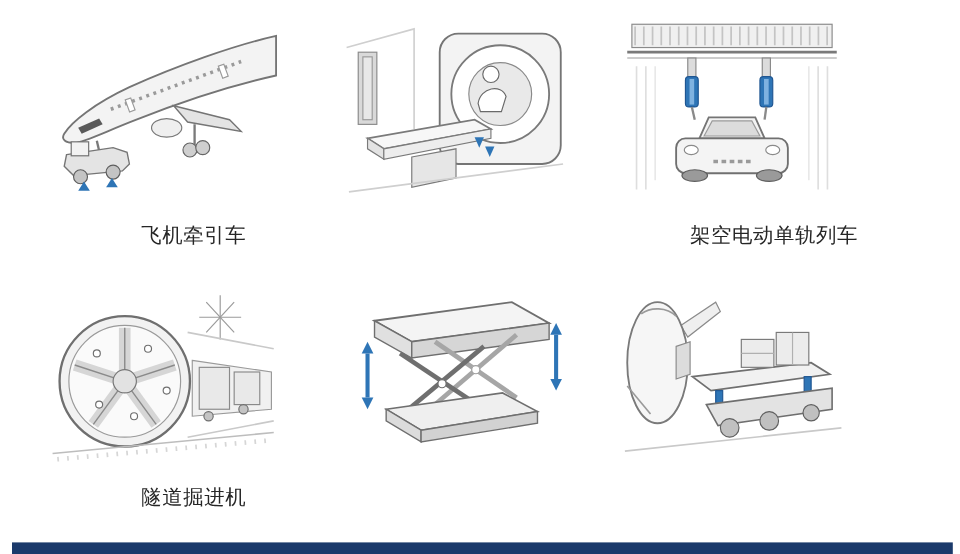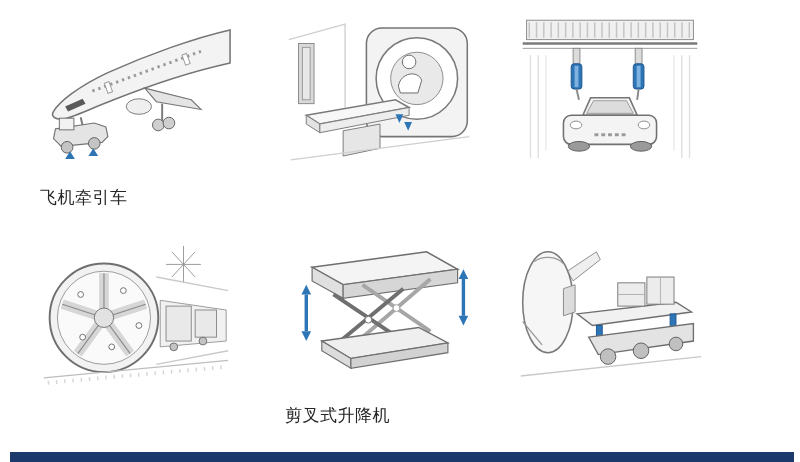--- a/index.html
+++ b/index.html
@@ -16,20 +16,21 @@
   }
   .cell { display:flex; flex-direction:column; }
   .illus { width:194px; height:172px; }
   .illus svg { width:100%; height:100%; display:block; }
   .caption {
     margin:8px 0 16px 2px;
     font-size:17px; line-height:22px;
     color:#262626;
     letter-spacing:0.5px;
     white-space:nowrap;
+    text-align:center;
   }
   .footer-bar {
     position:absolute; left:10px; bottom:0;
     width:784px; height:10px;
     background:#1b3a6b;
   }
   .fl  { fill:#f3f3f3; stroke:#757575; stroke-width:1.6; }
   .fl2 { fill:#e4e4e4; stroke:#757575; stroke-width:1.2; }
   .blue { fill:#2e75b6; }
 </style>
@@ -110,20 +111,21 @@
         <path class="fl" d="M72,104 L80,86 L120,86 L128,104 Z"></path>
         <path d="M76,102 L83,89 L117,89 L124,102 Z" fill="#dcdcdc" stroke="#9a9a9a"></path>
         <rect x="52" y="104" width="96" height="30" rx="8" fill="#f4f4f4" stroke="#707070" stroke-width="1.6"></rect>
         <ellipse cx="65" cy="114" rx="6" ry="4" fill="#ffffff" stroke="#8a8a8a"></ellipse>
         <ellipse cx="135" cy="114" rx="6" ry="4" fill="#ffffff" stroke="#8a8a8a"></ellipse>
         <line x1="84" y1="124" x2="116" y2="124" stroke="#9a9a9a" stroke-width="3" stroke-dasharray="4 3"></line>
         <ellipse cx="68" cy="136" rx="11" ry="5" fill="#9a9a9a" stroke="#5f5f5f"></ellipse>
         <ellipse cx="132" cy="136" rx="11" ry="5" fill="#9a9a9a" stroke="#5f5f5f"></ellipse>
       </svg>
     </div>
+    <figcaption class="caption">架空电动单轨列车</figcaption>
   </figure>
 
   <figure class="cell">
     <div class="illus">
       <svg viewBox="0 0 200 160">
         <g stroke="#9a9a9a" stroke-width="1">
           <line x1="150" y1="14" x2="150" y2="52"></line>
           <line x1="132" y1="33" x2="168" y2="33"></line>
           <line x1="138" y1="20" x2="162" y2="46"></line>
           <line x1="162" y1="20" x2="138" y2="46"></line>
@@ -154,20 +156,21 @@
         <circle cx="88" cy="60" r="3" fill="#ffffff" stroke="#6f6f6f"></circle>
         <circle cx="104" cy="96" r="3" fill="#ffffff" stroke="#6f6f6f"></circle>
         <circle cx="76" cy="118" r="3" fill="#ffffff" stroke="#6f6f6f"></circle>
         <circle cx="46" cy="108" r="3" fill="#ffffff" stroke="#6f6f6f"></circle>
         <circle cx="44" cy="64" r="3" fill="#ffffff" stroke="#6f6f6f"></circle>
         <circle cx="68" cy="88" r="10" fill="#e2e2e2" stroke="#777777"></circle>
         <line x1="6" y1="150" x2="196" y2="132" stroke="#bdbdbd" stroke-width="1.4"></line>
         <line x1="10" y1="155" x2="190" y2="139" stroke="#d6d6d6" stroke-width="4" stroke-dasharray="1.5 7"></line>
       </svg>
     </div>
+    <figcaption class="caption">隧道掘进机</figcaption>
   </figure>
 
   <figure class="cell">
     <div class="illus">
       <svg viewBox="0 0 200 160">
         <path d="M30,36 L148,20 L180,38 L62,54 Z" fill="#f4f4f4" stroke="#6f6f6f" stroke-width="1.6"></path>
         <path d="M30,36 L62,54 L62,68 L30,50 Z" fill="#e0e0e0" stroke="#6f6f6f" stroke-width="1.2"></path>
         <path d="M62,54 L180,38 L180,52 L62,68 Z" fill="#d6d6d6" stroke="#6f6f6f" stroke-width="1.2"></path>
         <g stroke="#a6a6a6" stroke-width="4" fill="none">
           <line x1="82" y1="54" x2="152" y2="102"></line>
@@ -185,21 +188,20 @@
         <g stroke="#2e75b6" stroke-width="3.5">
           <line x1="24" y1="64" x2="24" y2="102"></line>
           <line x1="186" y1="48" x2="186" y2="86"></line>
         </g>
         <path class="blue" d="M24,54 l-5,10 l10,0 Z"></path>
         <path class="blue" d="M24,112 l-5,-10 l10,0 Z"></path>
         <path class="blue" d="M186,38 l-5,10 l10,0 Z"></path>
         <path class="blue" d="M186,96 l-5,-10 l10,0 Z"></path>
       </svg>
     </div>
-    <figcaption class="caption">剪叉式升降机</figcaption>
   </figure>
 
   <figure class="cell">
     <div class="illus">
       <svg viewBox="0 0 200 160">
         <path d="M56,40 L86,20 L90,28 L62,50 Z" fill="#efefef" stroke="#8a8a8a"></path>
         <ellipse cx="36" cy="72" rx="26" ry="52" fill="#f6f6f6" stroke="#7a7a7a" stroke-width="1.6"></ellipse>
         <path d="M22,30 C30,24 44,24 52,32" fill="none" stroke="#9a9a9a" stroke-width="1.4"></path>
         <path d="M52,58 L64,54 L64,82 L52,86 Z" fill="#dcdcdc" stroke="#8a8a8a"></path>
         <line x1="10" y1="92" x2="30" y2="116" stroke="#9a9a9a" stroke-width="1.4"></line>

